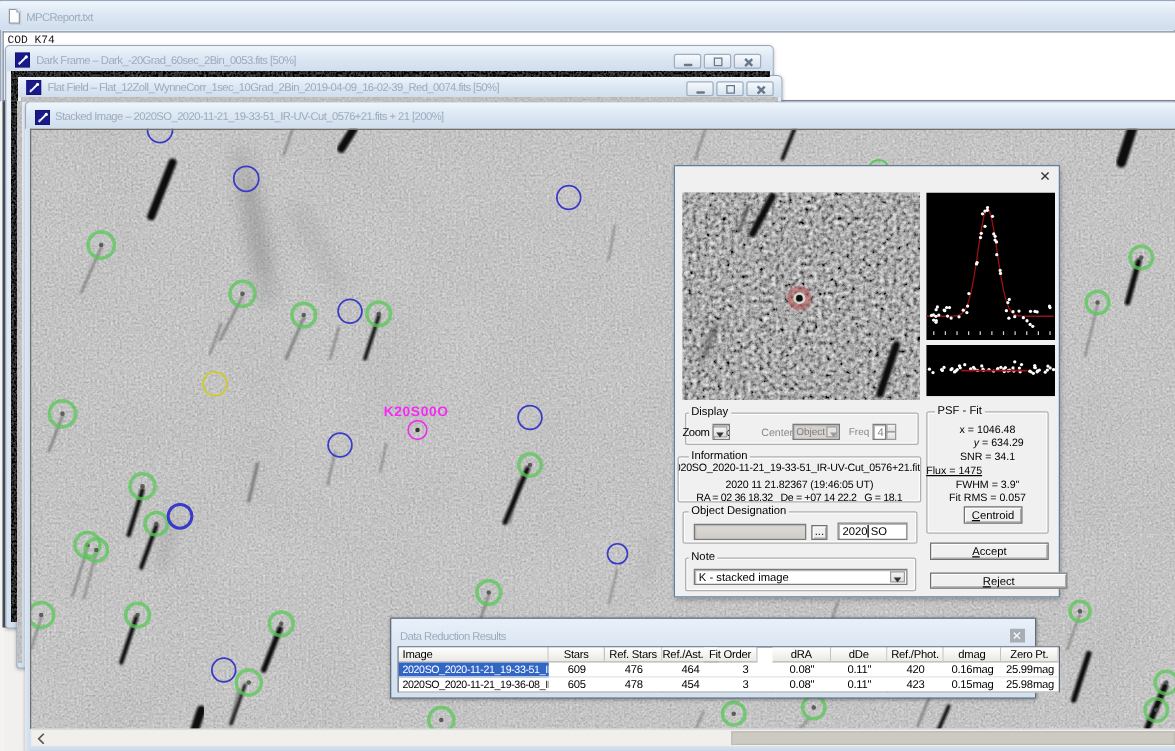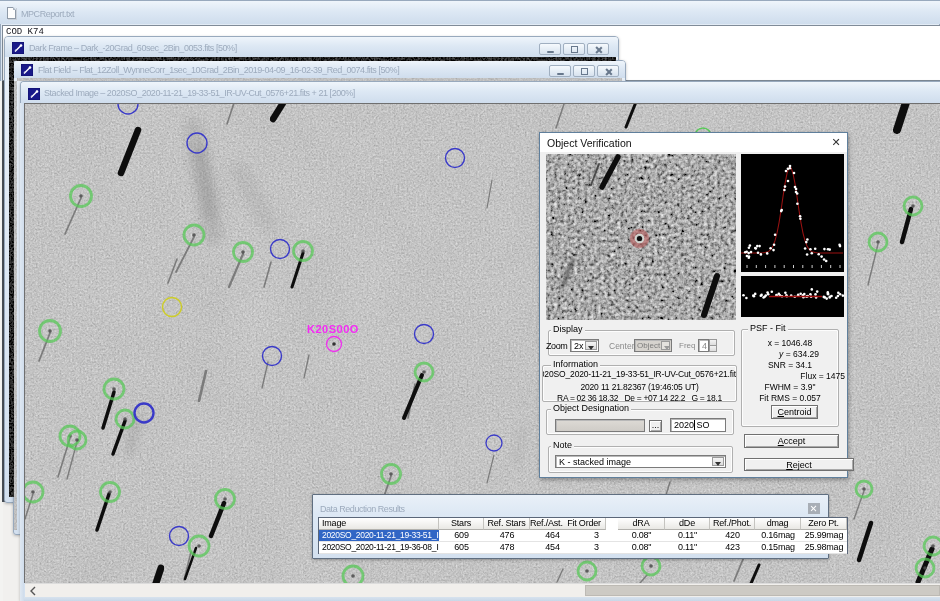--- a/index.html
+++ b/index.html
@@ -325,23 +325,20 @@
 <div class="td" style="left:256px; top:24px; width:43px; border-bottom:1px solid #e4e4e4;">3</div>
 <div class="td" style="left:299px; top:24px; width:47px; border-bottom:1px solid #e4e4e4;">0.08"</div>
 <div class="td" style="left:346px; top:24px; width:45px; border-bottom:1px solid #e4e4e4;">0.11"</div>
 <div class="td" style="left:391px; top:24px; width:45px; border-bottom:1px solid #e4e4e4;">423</div>
 <div class="td" style="left:436px; top:24px; width:46px; border-bottom:1px solid #e4e4e4;">0.15mag</div>
 <div class="td" style="left:482px; top:24px; width:46px; border-bottom:1px solid #e4e4e4;">25.98mag</div>
   </div>
 </div>
 
 <div class="dlg">
-  <div class="cap">
-      <span>Object Verification</span>
-    </div>
   <div class="x">✕</div>
   <div class="abs" style="left:6px; top:21px; width:190px; height:166px;"><svg width="190" height="166" viewBox="545 153 190 166" xmlns="http://www.w3.org/2000/svg" preserveAspectRatio="none">
 <rect x="545" y="153" width="190" height="166" fill="#9f9f9f"></rect>
 <rect x="545" y="153" width="190" height="166" filter="url(#nsub)"></rect>
 <line x1="617" y1="156" x2="601" y2="186" stroke="#111" stroke-width="5.5" stroke-linecap="round" filter="url(#sblur)"></line>
 <line x1="598" y1="163" x2="590" y2="184" stroke="#333" stroke-width="2" stroke-linecap="round" opacity="0.8" filter="url(#sblur)"></line>
 <line x1="716" y1="275" x2="703" y2="314" stroke="#0a0a0a" stroke-width="6" stroke-linecap="round" filter="url(#sblur)"></line>
 <line x1="572" y1="258" x2="562" y2="286" stroke="#3a3a3a" stroke-width="4" stroke-linecap="round" opacity="0.55" filter="url(#sblur2)"></line>
 <circle cx="638.5" cy="237.5" r="7" fill="none" stroke="#b65050" stroke-width="4.5" opacity="0.55"></circle>
 <circle cx="638.5" cy="237.5" r="9.5" fill="none" stroke="#bb5c5c" stroke-width="1" opacity="0.35"></circle>
@@ -469,21 +466,21 @@
 <circle cx="57.2" cy="18.9" r="1.3" fill="#fff"></circle>
 <circle cx="45.4" cy="19.3" r="1.3" fill="#fff"></circle>
 <circle cx="35.6" cy="19.6" r="1.3" fill="#fff"></circle>
 <circle cx="101.8" cy="19.6" r="1.3" fill="#fff"></circle>
 <line x1="28" y1="20.5" x2="81" y2="20.5" stroke="#a31212" stroke-width="1.3"></line>
 </svg></div>
 
   <div class="gb" style="left:8px; top:197px; width:187px; height:26px;"></div>
   <div class="gbl" style="left:11px; top:191px;">Display</div>
   <div class="dtext" style="left:6px; top:208px; font-size:9px; letter-spacing:-0.4px;">Zoom</div>
-  <div class="fld" style="left:30px; top:206px; width:29px; height:13px; padding:0 0 0 3px; line-height:12px;">2x<span class="combo-arrow"></span></div>
+  <div class="fld" style="left:30px; top:206px; width:14px; height:13px; padding:0 0 0 3px; line-height:12px;">2x<span class="combo-arrow"></span></div>
   <div class="dtext" style="left:69px; top:208px; color:#8a8a8a; font-size:8.5px;">Center</div>
   <div class="fld fldd" style="left:94px; top:206px; width:38px; height:13px; padding:0 16px 0 2px; line-height:12px; font-size:8px;">Object<span class="combo-arrow dis" style="width:9px;"></span></div>
   <div class="dtext" style="left:139px; top:208px; color:#8a8a8a; font-size:8px;">Freq</div>
   <div class="fld" style="left:158px; top:206px; width:11px; height:13px; padding:0 0 0 3px; line-height:12px; color:#8a8a8a;">4</div>
   <div class="abs" style="left:169px; top:206px; width:8px; height:7px; background:linear-gradient(#f2f2f2,#ddd); border:1px solid #999;"></div>
   <div class="abs" style="left:169px; top:212px; width:8px; height:7px; background:linear-gradient(#f2f2f2,#ddd); border:1px solid #999;"></div>
 
   <div class="gb" style="left:2px; top:232px; width:195px; height:37px;"></div>
   <div class="gbl" style="left:11px; top:226px;">Information</div>
   <div class="dtext" style="left:3px; top:236px; width:193px; overflow:hidden; font-size:8.5px; letter-spacing:-0.15px;">
@@ -501,19 +498,19 @@
 
   <div class="gb" style="left:8px; top:313px; width:185px; height:27px;"></div>
   <div class="gbl" style="left:11px; top:307px;">Note</div>
   <div class="fld" style="left:15px; top:322px; width:171px; height:13px; padding:0 0 0 3px; line-height:12px;">K - stacked image<span class="combo-arrow"></span></div>
 
   <div class="gb" style="left:201px; top:196px; width:98px; height:98px;"></div>
   <div class="gbl" style="left:208px; top:190px;">PSF - Fit</div>
   <div class="dtext" style="left:201px; top:205px; width:98px; text-align:center; font-size:8.5px;">x = 1046.48</div>
   <div class="dtext" style="left:201px; top:216px; width:116px; text-align:center; font-size:8.5px;"><i>y</i> = 634.29</div>
   <div class="dtext" style="left:201px; top:227px; width:98px; text-align:center; font-size:8.5px;">SNR = 34.1</div>
-  <div class="dtext" style="left:201px; top:238px; width:104px; text-align:right; font-size:8.5px;">Flux = 1475</div>
+  <div class="dtext" style="left:201px; top:238px; width:104px; text-align:left; font-size:8.5px;text-decoration:underline;">Flux = 1475</div>
   <div class="dtext" style="left:201px; top:249px; width:98px; text-align:center; font-size:8.5px;">FWHM = 3.9"</div>
   <div class="dtext" style="left:201px; top:260px; width:98px; text-align:center; font-size:8.5px;">Fit RMS = 0.057</div>
   <div class="btn" style="left:231px; top:272px; width:47px; height:14px; line-height:13px;"><u>C</u>entroid</div>
   <div class="btn" style="left:204px; top:301px; width:95px; height:14px; line-height:13px;"><u>A</u>ccept</div>
   <div class="btn" style="left:204px; top:325px; width:110px; height:13px; line-height:12px;"><u>R</u>eject</div>
 </div>
 
 </body></html>

